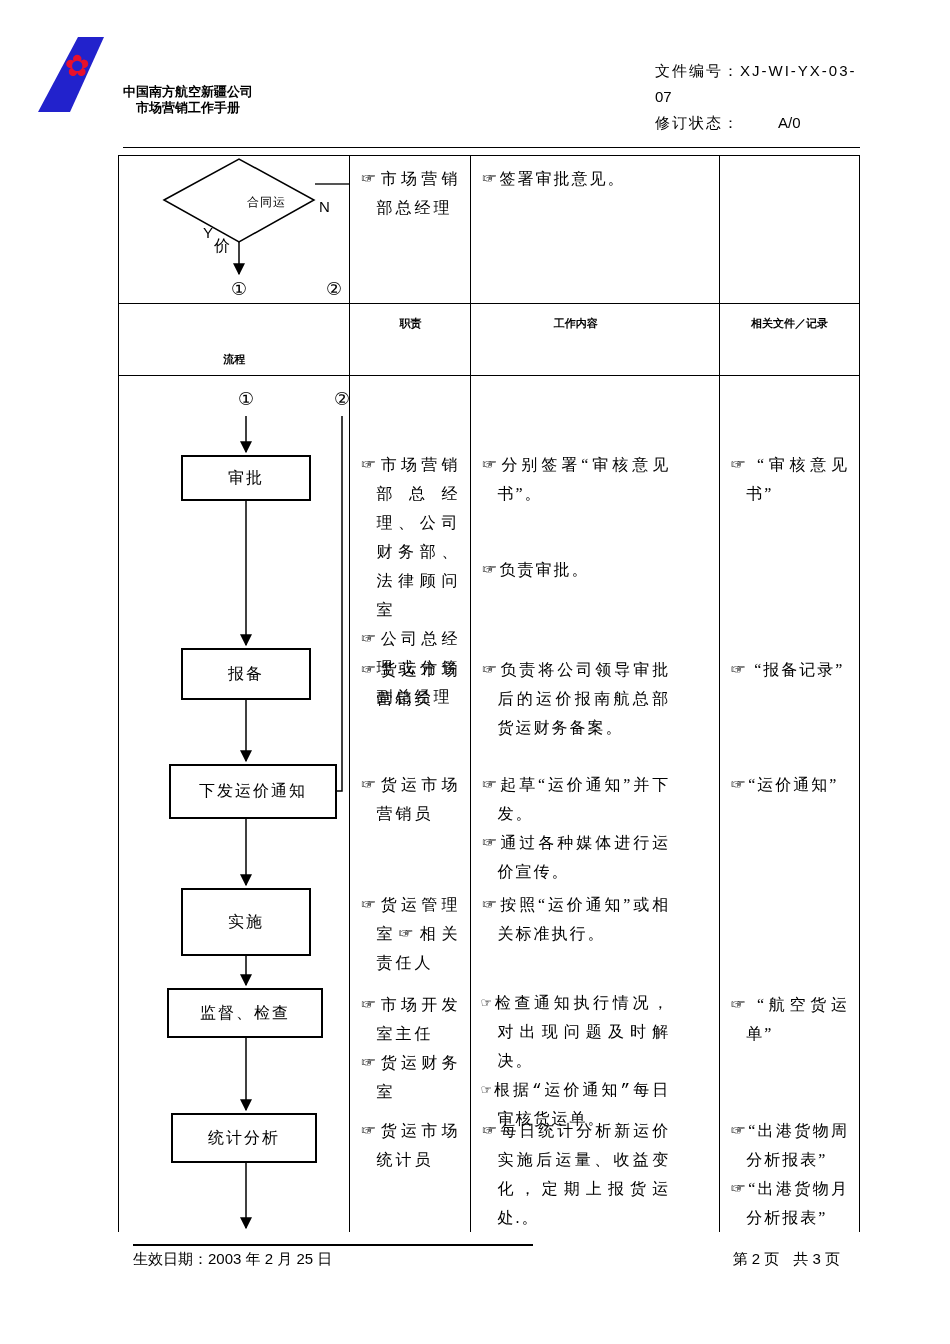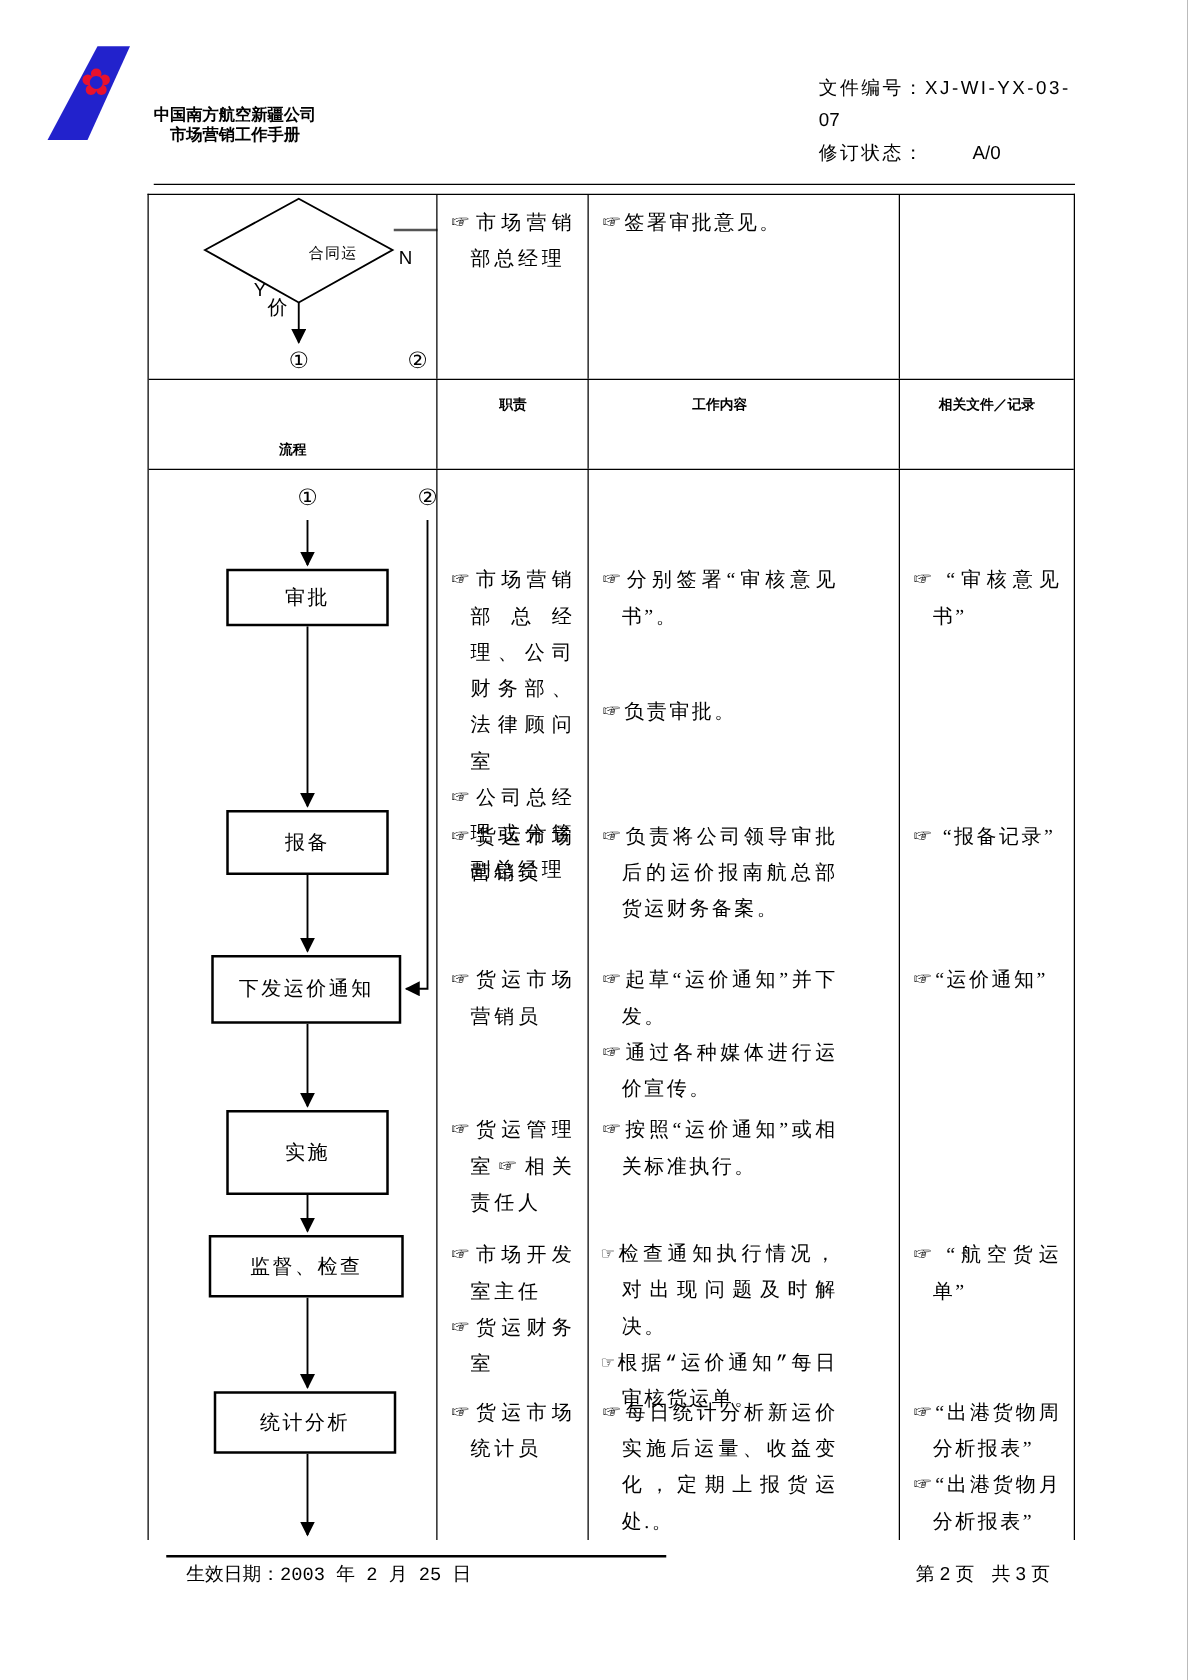--- a/index.html
+++ b/index.html
@@ -49,21 +49,21 @@
   .fbox { position:absolute; border:2px solid #000; background:#fff;
     display:flex; align-items:center; justify-content:center;
     font-size:16px; letter-spacing:2px; }
   .flabel { position:absolute; font-family:"Liberation Sans","DejaVu Sans",sans-serif; }
   .circ { position:absolute; width:30px; text-align:center; font-size:18px;
     font-family:"DejaVu Sans",sans-serif; }
 
   
   .hr-footer { position:absolute; left:133px; top:1244px; width:400px; height:0; border-top:2px solid #000; }
   .footer-date { position:absolute; left:133px; top:1250px;
-    font-family:Liberation Mono, monospace; font-size:15px;margin-left:16px; }
+    font-family:Liberation Sans, sans-serif; font-size:15px; }
   .footer-page { position:absolute; right:110px; top:1250px;
     font-family:"Liberation Sans","DejaVu Sans",sans-serif; font-size:15px; }
   .footer-page span { margin-left:14px; }
 </style>
 </head>
 <body>
 
 <div class="page">
 
   <div class="logo">
@@ -143,21 +143,21 @@
           <line x1="127" y1="443" x2="127" y2="509" stroke="#000" stroke-width="1.5" marker-end="url(#ah2)"></line>
           <line x1="127" y1="562" x2="127" y2="609" stroke="#000" stroke-width="1.5" marker-end="url(#ah2)"></line>
           <line x1="127" y1="662" x2="127" y2="734" stroke="#000" stroke-width="1.5" marker-end="url(#ah2)"></line>
           <line x1="127" y1="787" x2="127" y2="852" stroke="#000" stroke-width="1.5" marker-end="url(#ah2)"></line>
           <polyline points="223,40 223,415 206,415" fill="none" stroke="#000" stroke-width="1.5" marker-end="url(#ah2)"></polyline>
         </svg>
         <span class="circ" style="left:112px;top:12px;">①</span>
         <span class="circ" style="left:208px;top:12px;">②</span>
         <div class="fbox" style="left:62px;top:79px;width:130px;height:46px;">审批</div>
         <div class="fbox" style="left:62px;top:272px;width:130px;height:52px;">报备</div>
-        <div class="fbox" style="left:50px;top:388px;width:152px;height:55px;">下发运价通知</div>
+        <div class="fbox" style="left:50px;top:388px;width:168px;height:55px;">下发运价通知</div>
         <div class="fbox" style="left:62px;top:512px;width:130px;height:68px;">实施</div>
         <div class="fbox" style="left:48px;top:612px;width:156px;height:50px;">监督、检查</div>
         <div class="fbox" style="left:52px;top:737px;width:146px;height:50px;">统计分析</div>
       </div>
 
       <div class="c2">
         <div class="blk bullets" style="top:74px;">
           <p>☞市场营销部总经理、公司财务部、法律顾问室</p>
           <p>☞公司总经理或分管副总经理</p>
         </div>

